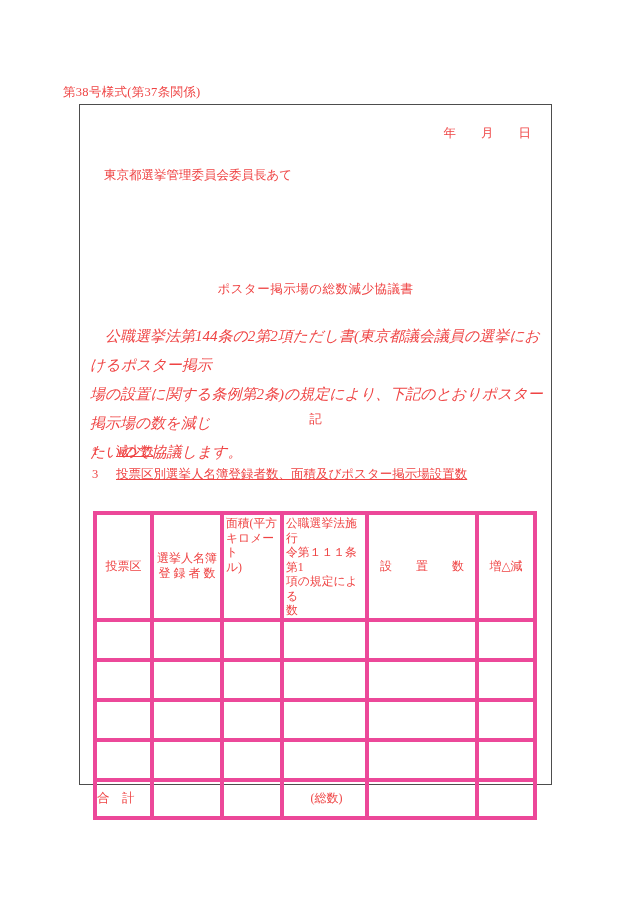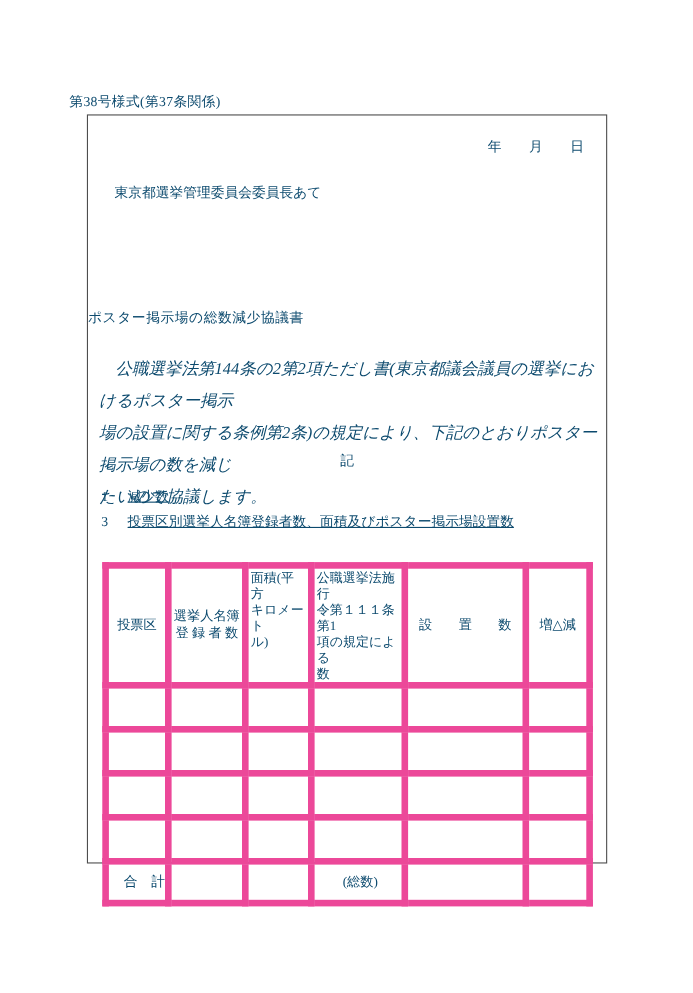--- a/index.html
+++ b/index.html
@@ -3,21 +3,21 @@
 <meta charset="utf-8">
 <style>
   * { margin: 0; padding: 0; box-sizing: border-box; }
   html, body { background: #ffffff; }
   .page {
     position: relative;
     width: 630px;
     height: 884px;
     background: #ffffff;
     font-family: "Liberation Serif", "DejaVu Serif", serif;
-    color: #0c4a6e;
+    color: #ef4444;
     overflow: hidden;
   }
   .form-label {
     position: absolute;
     left: 63px;
     top: 84px;
     font-size: 12.5px;
     letter-spacing: 0.3px;
   }
   .doc-box {
@@ -47,21 +47,21 @@
     top: 110px;
     left: 296px;
     font-size: 12.5px;
     line-height: 23px;
   }
   .doc-title {
     position: absolute;
     top: 176px;
     left: 0;
     width: 100%;
-    text-align: left;
+    text-align: center;
     font-size: 12.5px;
     letter-spacing: 0.5px;
   }
   .body-text {
     position: absolute;
     top: 217px;
     left: 10px;
     width: 456px;
     font-size: 15px;
     line-height: 29px;
@@ -87,38 +87,38 @@
   table.poster-table {
     position: absolute;
     top: 406px;
     left: 13px;
     width: 440px;
     border-collapse: collapse;
     table-layout: fixed;
     font-size: 12px;
   }
   .poster-table th, .poster-table td {
-    border: 6px solid #ec4899;
+    border: 4px solid #ec4899;
     font-weight: normal;
     vertical-align: middle;
     overflow: hidden;
   }
   .poster-table thead tr { height: 61px; }
   .poster-table tbody tr.empty-row { height: 40px; }
   .poster-table tr.total-row { height: 38px; }
   th.th-center { text-align: center; white-space: pre-line; line-height: 15px; }
   th.th-topleft {
     text-align: left;
     vertical-align: top;
     white-space: pre-line;
     line-height: 14.5px;
     font-size: 11.8px;
     padding: 1px 1px 0 2px;
   }
-  td.total-label { text-align: right; font-size: 12.5px; margin-top: 40px; }
+  td.total-label { text-align: left; font-size: 12.5px; margin-top: 40px; }
   td.total-note { text-align: center; padding-left: 4px; font-size: 12px; }
 </style>
 </head>
 <body>
 
 <div class="page">
 
   <div class="form-label">第38号様式(第37条関係)</div>
 
   <div class="doc-box">

